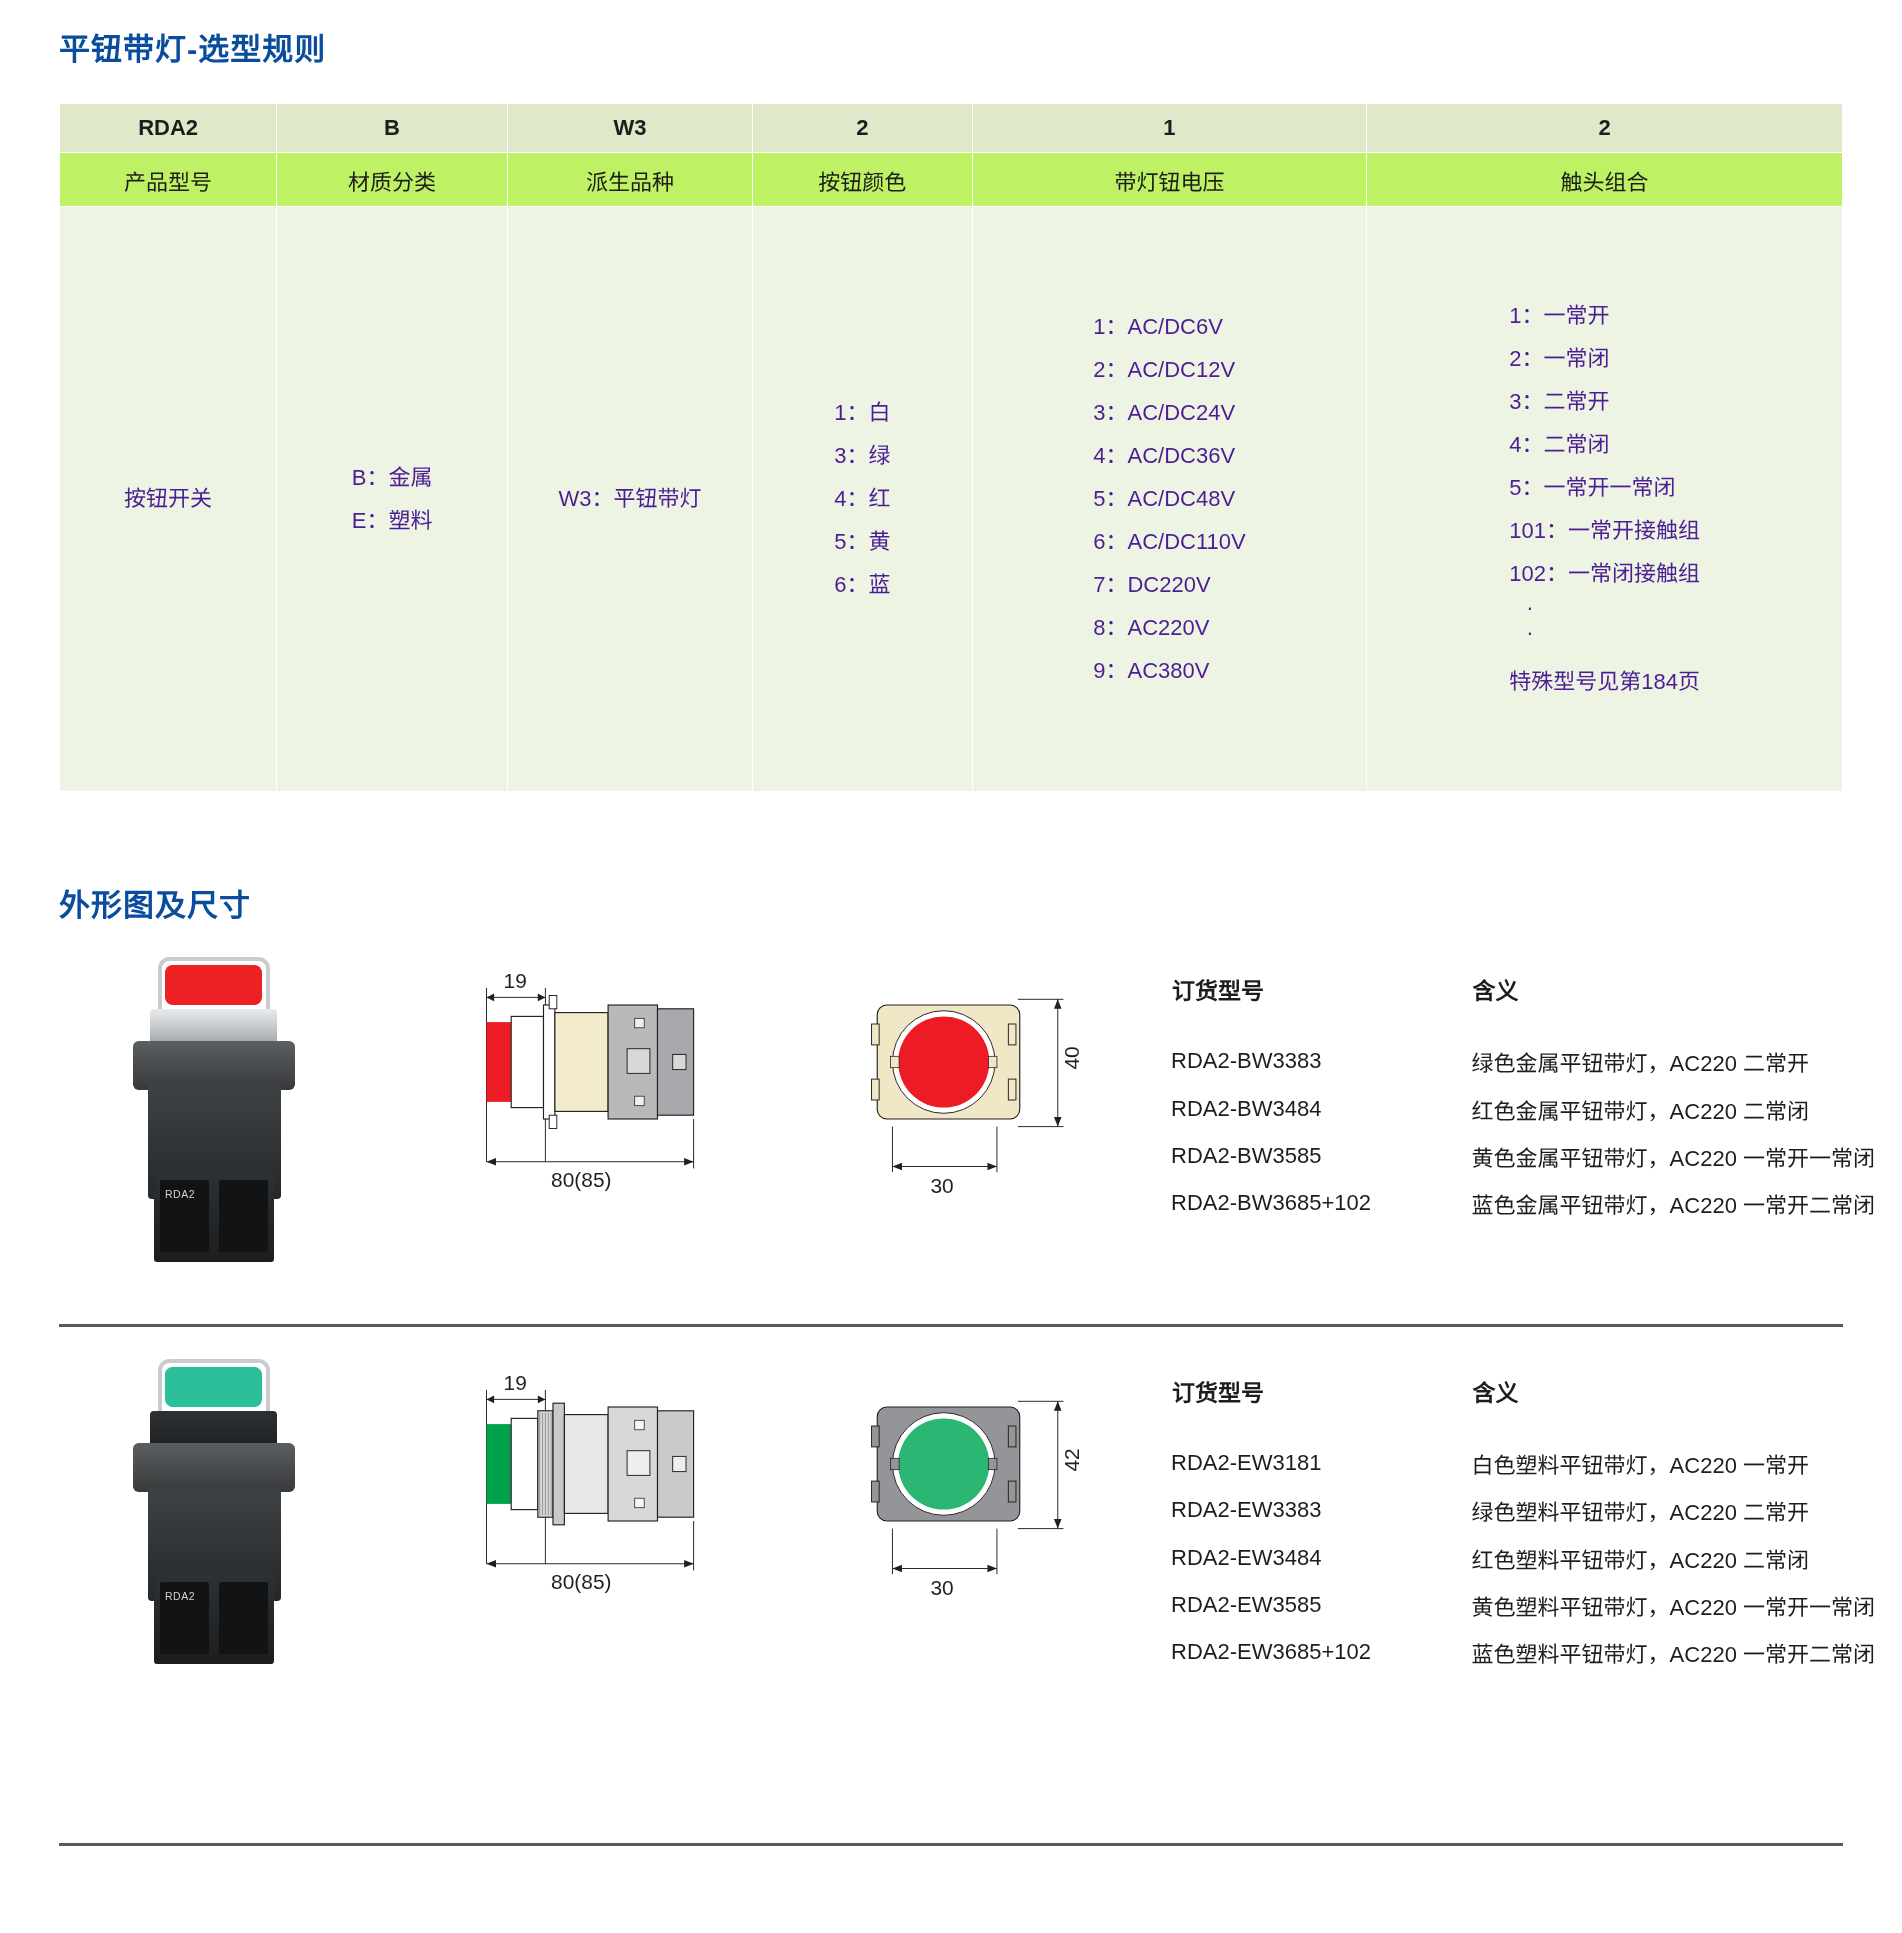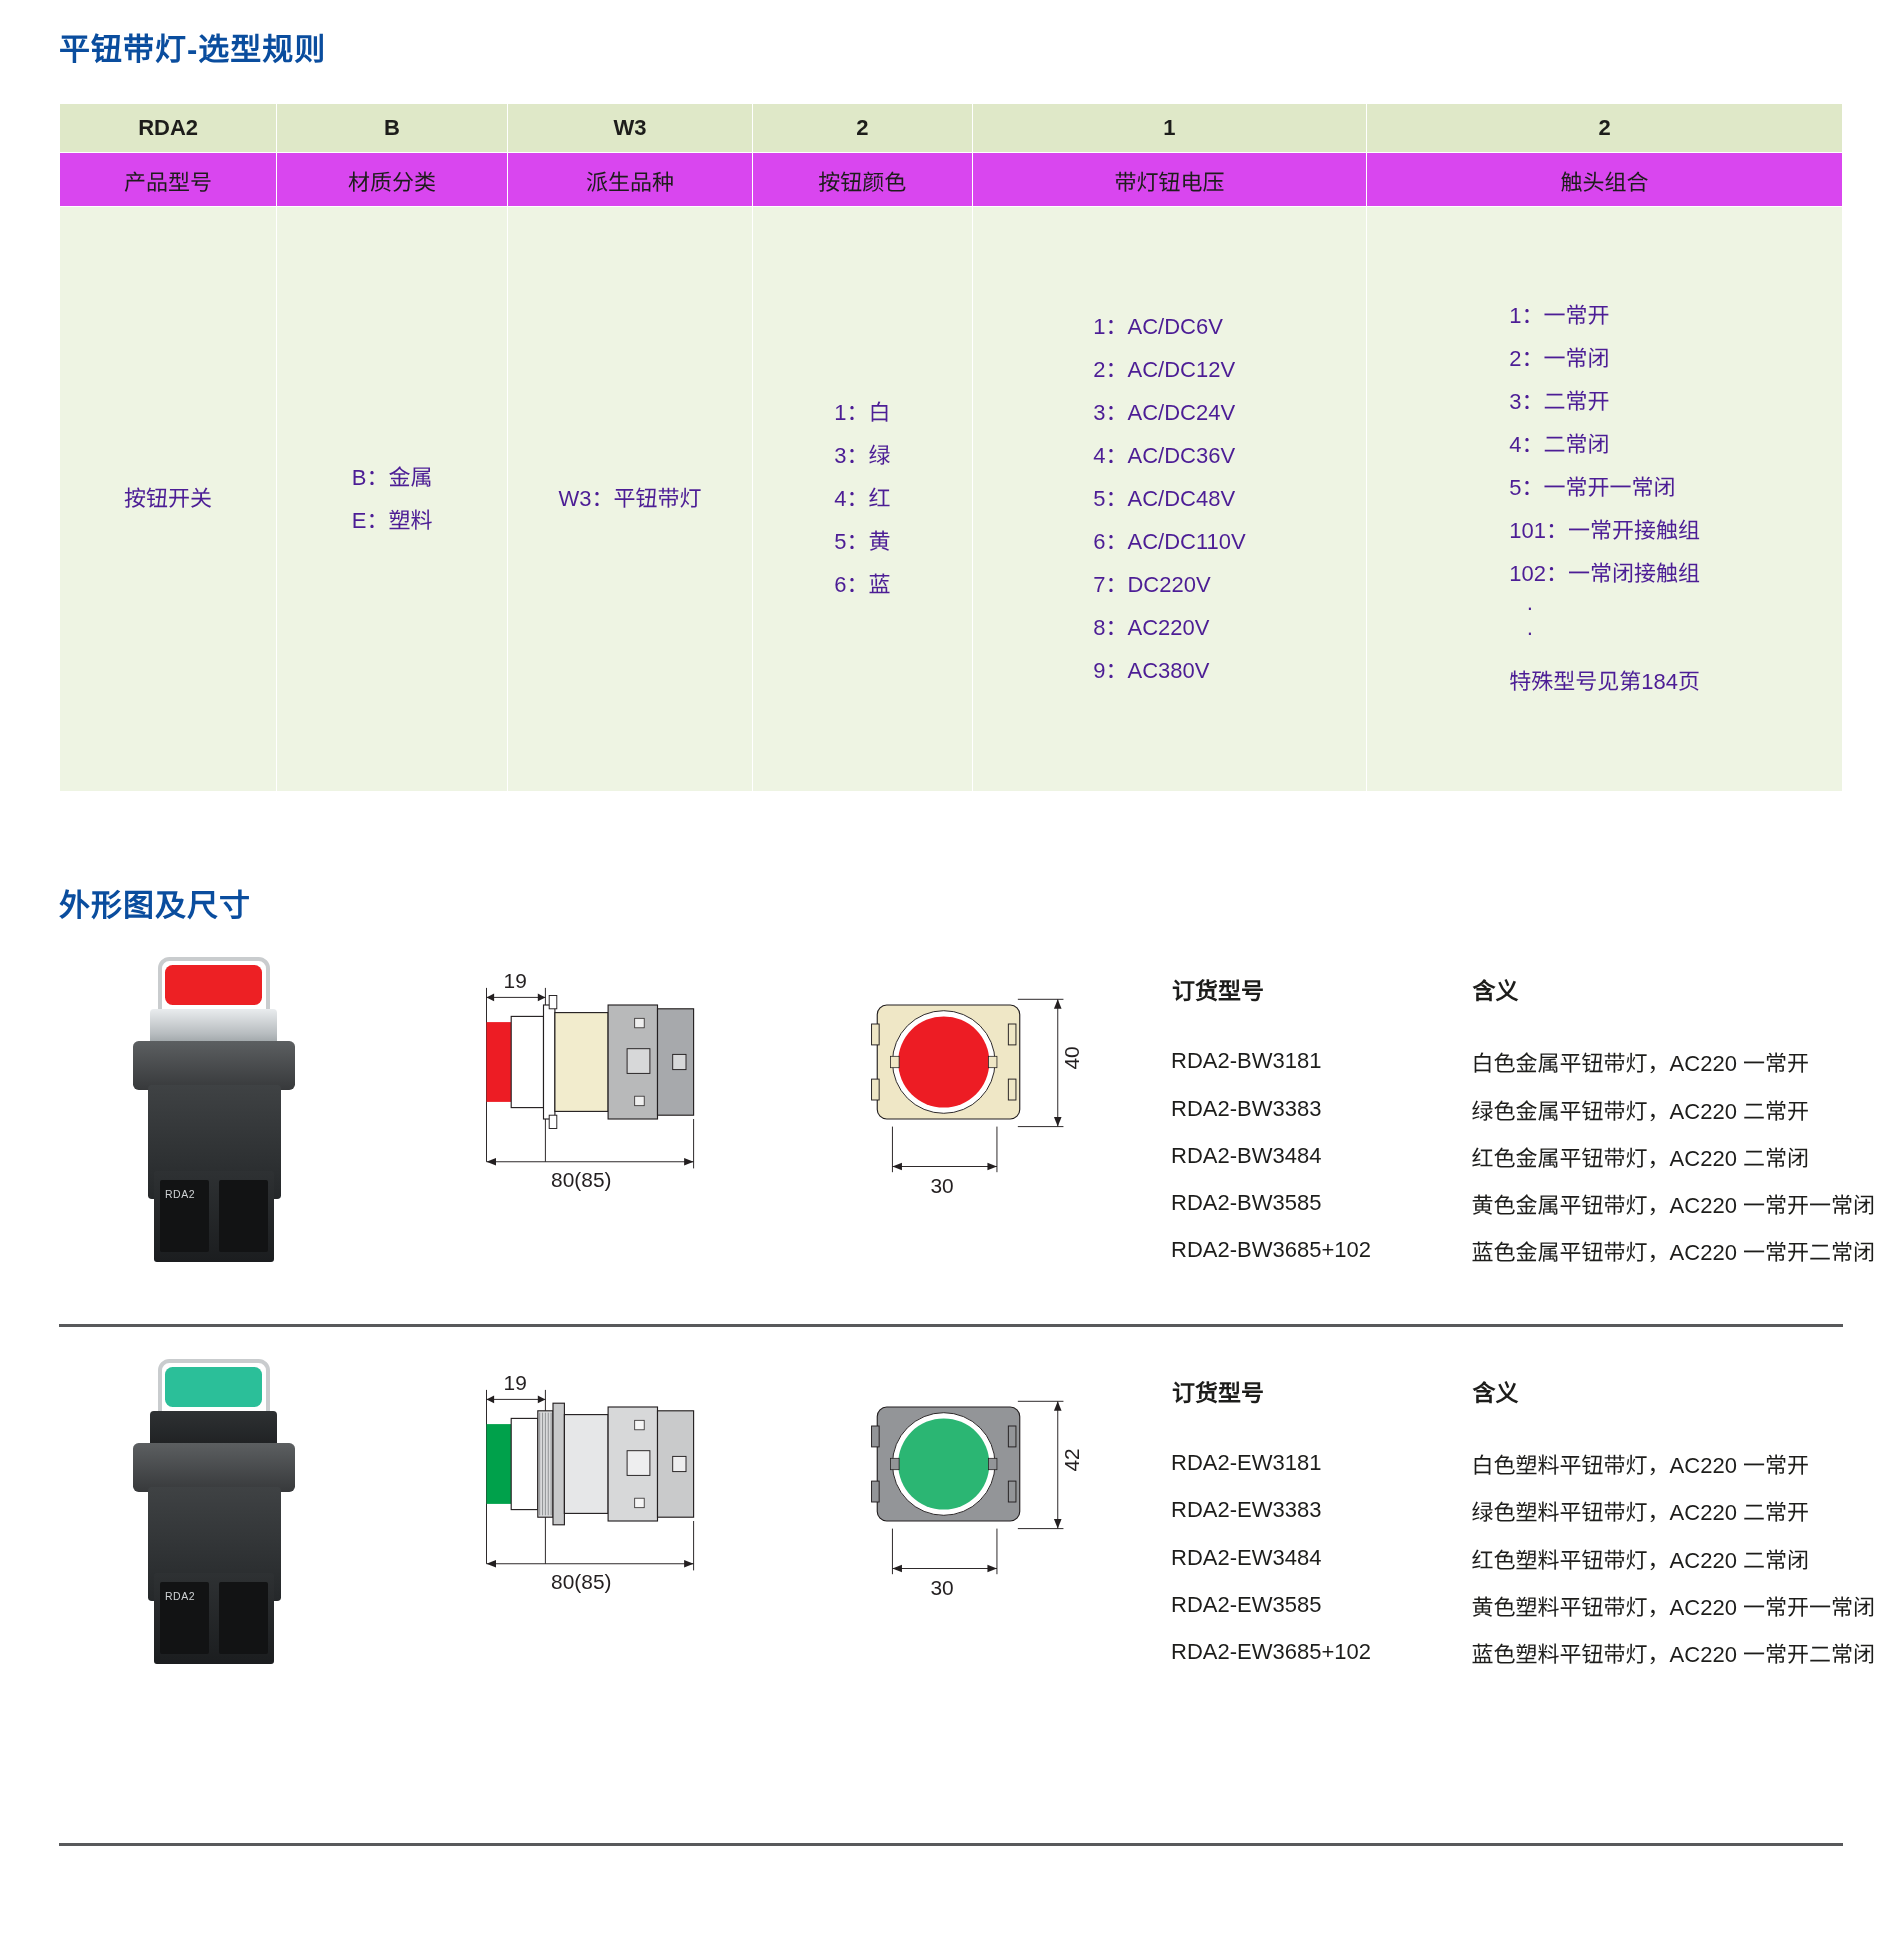--- a/index.html
+++ b/index.html
@@ -46,21 +46,21 @@
     vertical-align: middle;
   }
   .sel-table tr.code-row td {
     background: #dfe8c8;
     height: 46px;
     font-size: 22px;
     font-weight: 600;
     color: #1d1d1b;
   }
   .sel-table tr.label-row td {
-    background: #d946ef;
+    background: #bef264;
     height: 51px;
     font-size: 22px;
     color: #1d1d1b;
   }
   .sel-table tr.body-row td {
     background: #eef4e3;
     height: 561px;
     vertical-align: middle;
     font-size: 22px;
     line-height: 43px;
@@ -366,24 +366,20 @@
 
       <table class="order-table">
         <thead>
           <tr>
             <th class="col-model">订货型号</th>
             <th>含义</th>
           </tr>
         </thead>
         <tbody>
           <tr>
-            <td>RDA2-BW3181</td>
-            <td>白色金属平钮带灯，AC220 一常开</td>
-          </tr>
-          <tr>
             <td>RDA2-BW3383</td>
             <td>绿色金属平钮带灯，AC220 二常开</td>
           </tr>
           <tr>
             <td>RDA2-BW3484</td>
             <td>红色金属平钮带灯，AC220 二常闭</td>
           </tr>
           <tr>
             <td>RDA2-BW3585</td>
             <td>黄色金属平钮带灯，AC220 一常开一常闭</td>

